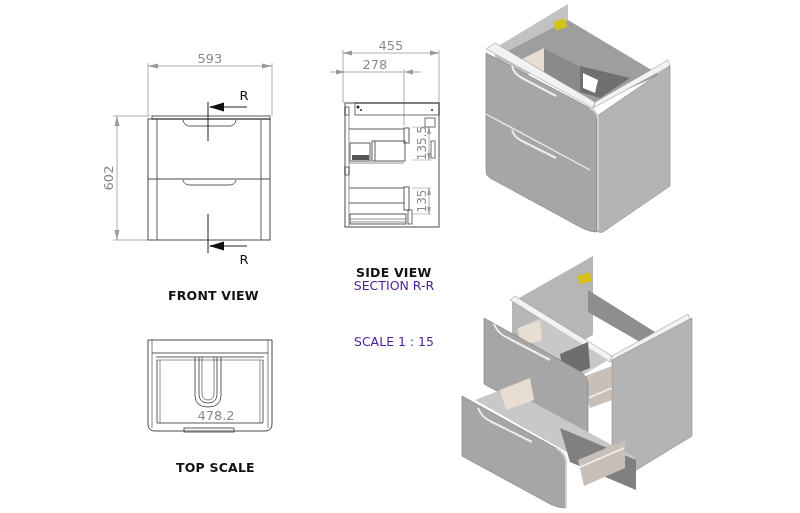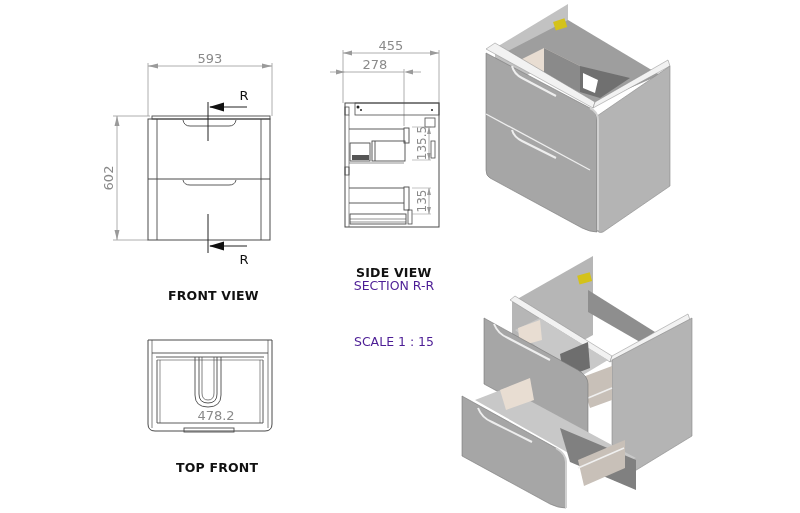--- a/index.html
+++ b/index.html
@@ -131,21 +131,21 @@
     <line x1="263" y1="36" x2="263" y2="99" stroke="#4a4a4a" stroke-width="0.9"></line>
     <line x1="260" y1="36" x2="260" y2="99" stroke="#4a4a4a" stroke-width="0.6"></line>
     <line x1="157" y1="99" x2="263" y2="99" stroke="#4a4a4a" stroke-width="0.9"></line>
 
     <path d="M195 33 L195 71 Q195 83 208 83 Q221 83 221 71 L221 33" fill="none" stroke="#4a4a4a" stroke-width="0.9"></path>
     <path d="M199 33 L199 70 Q199 79 208 79 Q217 79 217 70 L217 33" fill="none" stroke="#4a4a4a" stroke-width="0.9"></path>
     <path d="M202 33 L202 69 Q202 76 208 76 Q214 76 214 69 L214 33" fill="none" stroke="#4a4a4a" stroke-width="0.7"></path>
     <rect x="184" y="104" width="50" height="4" fill="none" stroke="#4a4a4a" stroke-width="0.9"></rect>
     <text x="216" y="96" text-anchor="middle" class="dim">478.2</text>
   </svg>
-  <div class="lbl" style="left:176px;top:136px;">TOP FRONT</div>
+  <div class="lbl" style="left:176px;top:136px;">TOP SCALE</div>
 </div>
 
 <div class="abs" style="left:470px;top:0;width:240px;height:240px;">
   <svg width="240" height="240">
 
     <polygon points="25,48 98,4 98,50 25,95" fill="#c2c2c2"></polygon>
 
     <polygon points="30,55 98,20 190,75 123,104" fill="#9e9e9e"></polygon>
     <polygon points="50,60 74,48 110,66 90,80" fill="#e8ddd2"></polygon>
     <polygon points="74,48 110,66 110,92 74,76" fill="#8a8a8a"></polygon>

